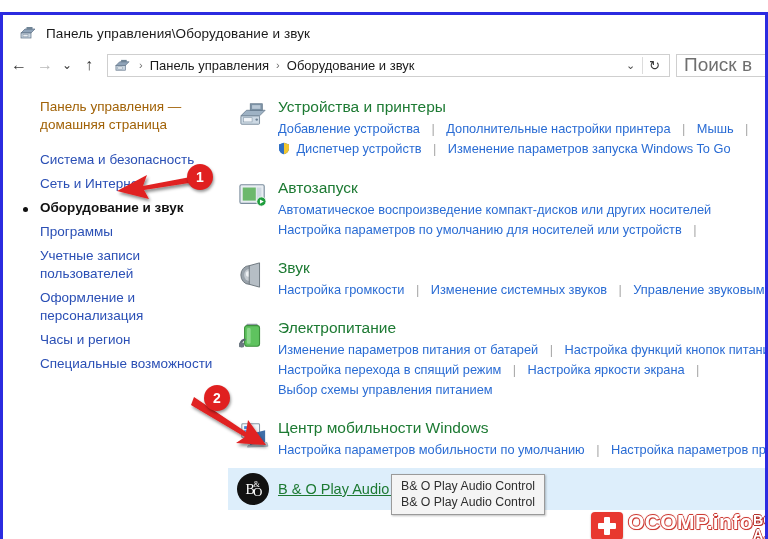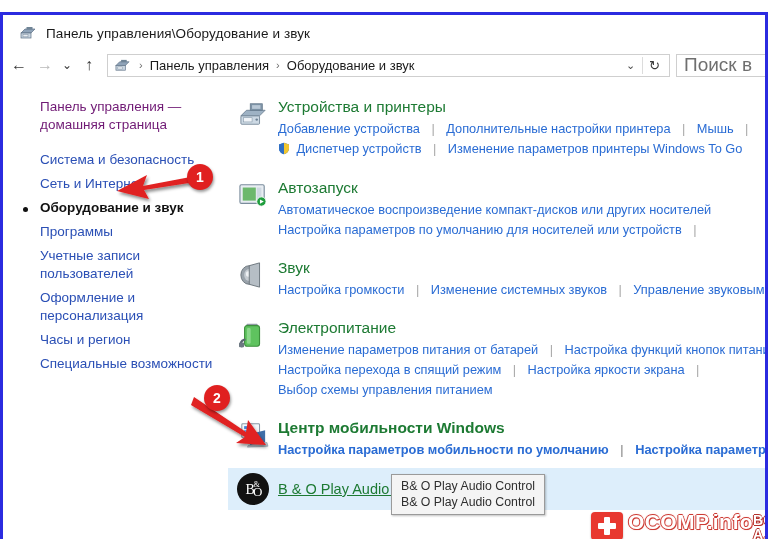--- a/index.html
+++ b/index.html
@@ -79,21 +79,21 @@
     position:absolute;left:0;top:0;width:222px;height:469px;
     padding-top:13px;box-sizing:border-box;
   }
   .side-item{
     position:relative;
     font-size:13.5px;color:#2a4fb5;
     line-height:18px;
     padding:3px 10px 3px 34px;
     white-space:pre-line;
   }
-  .side-item.home{color:#701a75;margin-bottom:11px;}
+  .side-item.home{color:#a16207;margin-bottom:11px;}
   .side-item.selected{color:#111111;font-weight:bold;}
   .side-item.selected::before{
     content:"";position:absolute;left:17px;top:11px;
     width:5px;height:5px;border-radius:50%;background:#111111;
   }
   
   #main{
     position:absolute;left:222px;top:0;width:540px;height:469px;
     overflow:hidden;
   }
@@ -277,21 +277,21 @@
               <span class="shield">
                 <svg width="12" height="13" viewBox="0 0 12 13">
                   <path d="M6 .7 L11 2.4 V6.4 C11 9.4 8.8 11.5 6 12.3 C3.2 11.5 1 9.4 1 6.4 V2.4 Z" fill="#2f6fc4"></path>
                   <path d="M6 .7 L11 2.4 V6.4 C11 9.4 8.8 11.5 6 12.3 Z" fill="#f2c62e"></path>
                   <path d="M6 .7 L1 2.4 V6.4 C1 9.4 3.2 11.5 6 12.3 Z" fill="#d94f3d" opacity=".0"></path>
                   <path d="M6 .7 V12.3 C3.2 11.5 1 9.4 1 6.4 V2.4 Z" fill="#2f6fc4"></path>
                 </svg>
               </span>
               <span class="lnk">Диспетчер устройств</span>
               <span class="sep">|</span>
-              <span class="lnk">Изменение параметров принтеры Windows To Go</span>
+              <span class="lnk">Изменение параметров запуска Windows To Go</span>
             </div>
           </div>
         </div>
       </div>
 
       <div class="category" style="padding-top:12px;">
         <div class="cat-icon">
           <svg width="32" height="28" viewBox="0 0 34 30">
             <rect x="3" y="4" width="26" height="20" rx="1.5" fill="#e8edf2" stroke="#7a8c9c" stroke-width="1.2"></rect>
             <rect x="6" y="7" width="14" height="14" fill="#6cb86c"></rect>
@@ -361,21 +361,21 @@
               <span class="lnk">Настройка яркости экрана</span>
               <span class="sep">|</span>
             </div>
             <div class="row">
               <span class="lnk">Выбор схемы управления питанием</span>
             </div>
           </div>
         </div>
       </div>
 
-      <div class="category" style="padding-top:12px;font-weight:bold;">
+      <div class="category" style="padding-top:12px;">
         <div class="cat-icon">
           <svg width="32" height="28" viewBox="0 0 34 30">
             <rect x="5" y="3" width="19" height="15" rx="1" fill="#f4f7fa" stroke="#8a99a7" stroke-width="1.1"></rect>
             <rect x="7.5" y="5.5" width="3" height="3" fill="#3b82d6"></rect>
             <rect x="12" y="5.5" width="3" height="3" fill="#6ea8e6"></rect>
             <rect x="7.5" y="9.5" width="3" height="3" fill="#6ea8e6"></rect>
             <rect x="12" y="9.5" width="3" height="3" fill="#3b82d6"></rect>
             <rect x="7.5" y="13.5" width="3" height="3" fill="#3b82d6"></rect>
             <path d="M14 14 L30 10 L30 23 L14 26 Z" fill="#3f6ea8"></path>
             <path d="M12 26 L32 23 L33 27 L11 28 Z" fill="#c3cdd6" stroke="#8a99a7" stroke-width=".6"></path>

